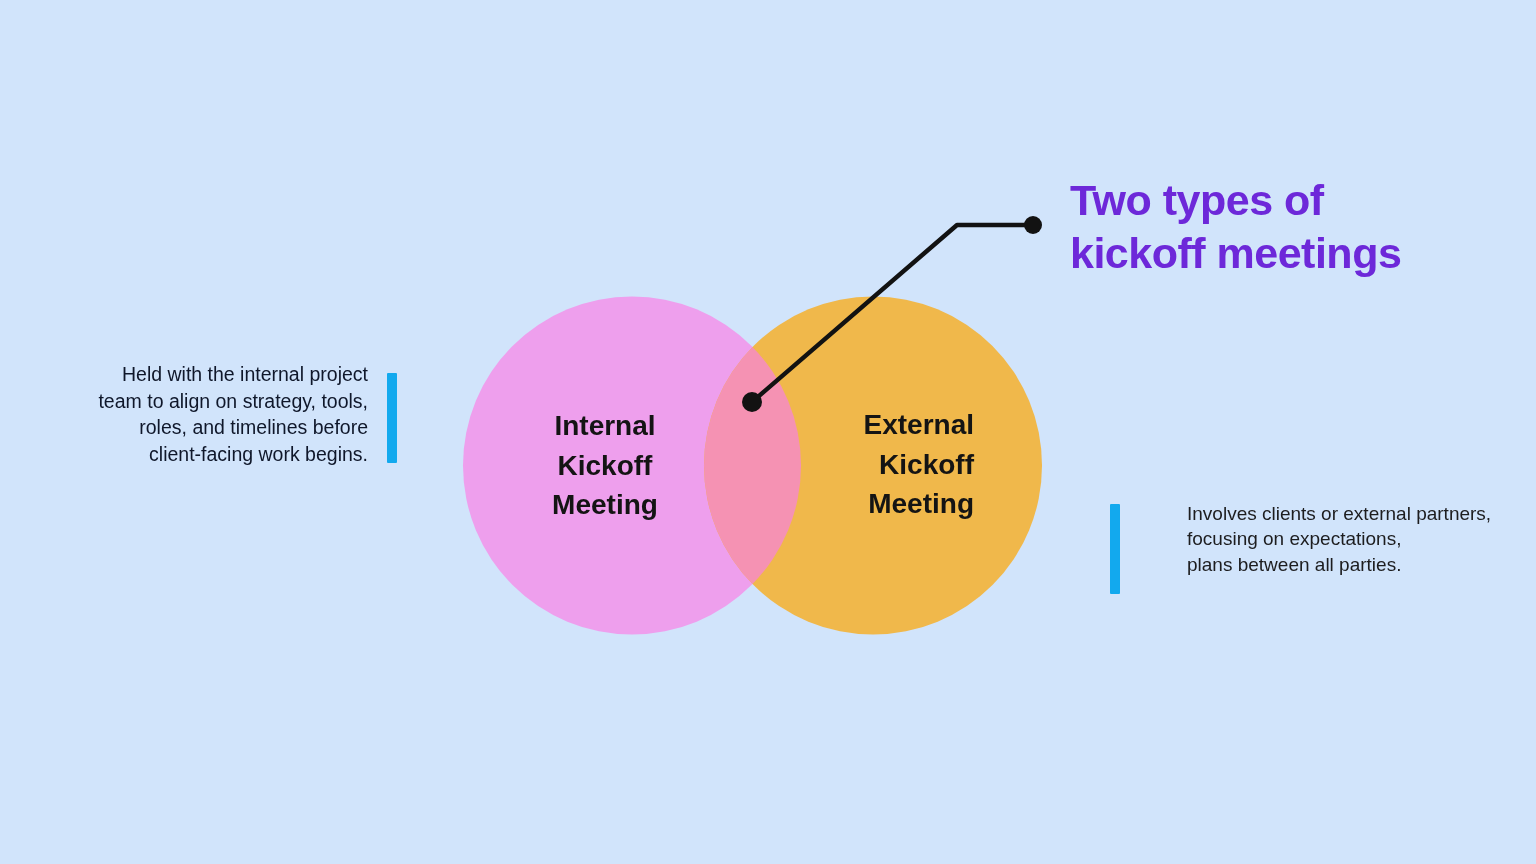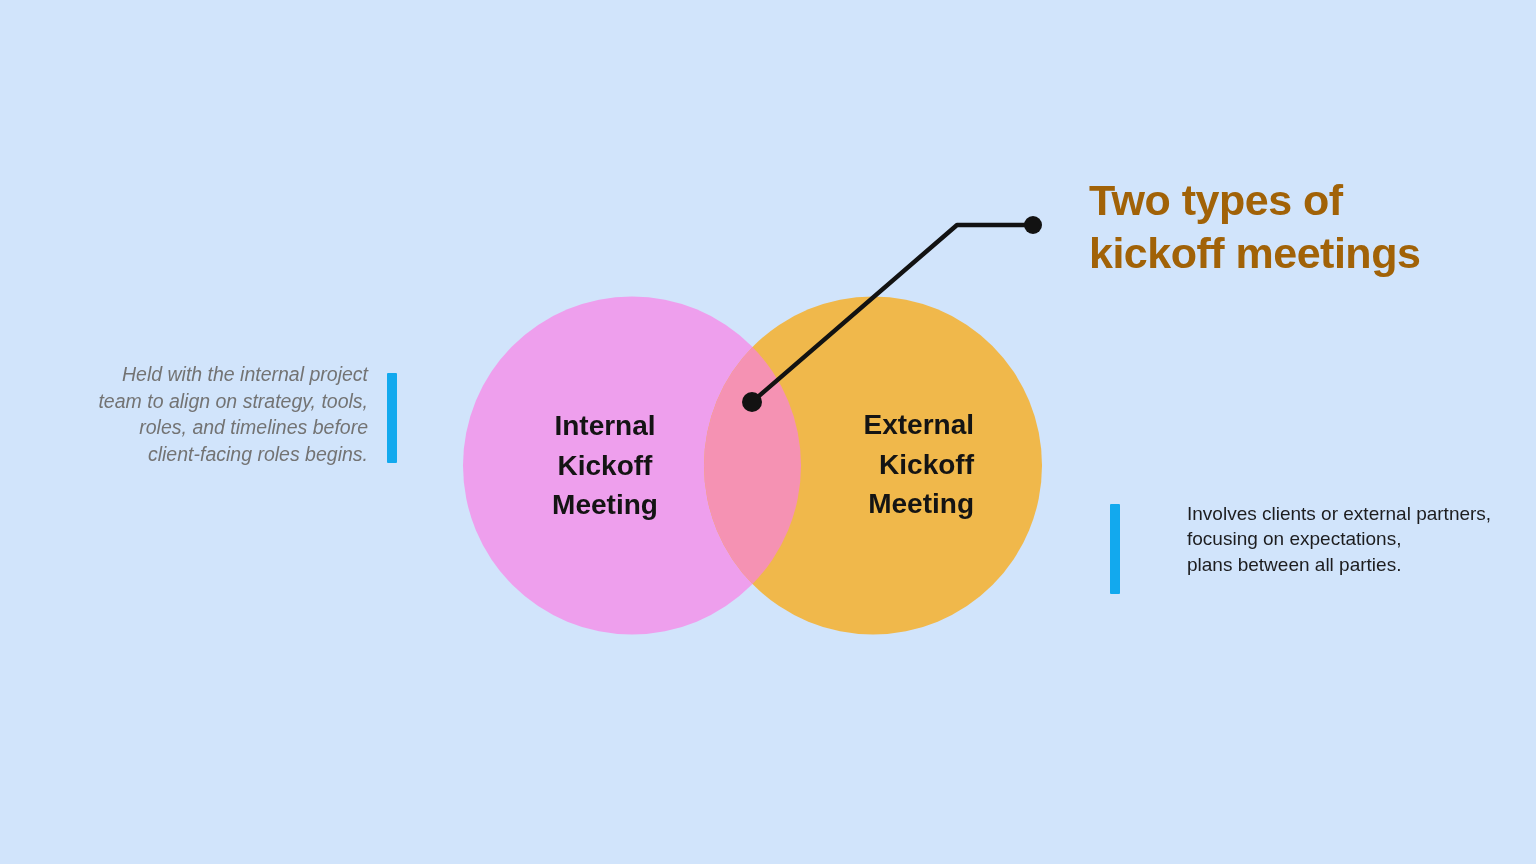--- a/index.html
+++ b/index.html
@@ -79,42 +79,42 @@
     <circle cx="632" cy="465.5" r="169" fill="#EE9FED"></circle>
     <circle cx="873" cy="465.5" r="169" fill="#F0B84B"></circle>
     <g clip-path="url(#rightCircleClip)">
       <circle cx="632" cy="465.5" r="169" fill="#F592B3"></circle>
     </g>
     <path d="M752 402 L957 225 L1033 225" fill="none" stroke-width="4.5" stroke-linejoin="round" stroke-linecap="round" stroke="#121212"></path>
     <circle cx="752" cy="402" r="10" fill="#121212"></circle>
     <circle cx="1033" cy="225" r="9" fill="#121212"></circle>
   </svg>
 
-  <div class="title" style="color: #a16207; margin-left: 19px;">
+  <div class="title" style="color: #6d28d9;">
     <div>Two types of</div>
     <div>kickoff meetings</div>
   </div>
 
   <div class="circle-label internal" style="color: rgb(20, 20, 20);">
     <div>Internal</div>
     <div>Kickoff</div>
     <div>Meeting</div>
   </div>
 
   <div class="circle-label external" style="color: rgb(20, 20, 20);">
     <div>External</div>
     <div>Kickoff</div>
     <div>Meeting</div>
   </div>
 
-  <div class="annotation left" style="color: #737373; font-style: italic;">
+  <div class="annotation left" style="color: #0f172a;">
     <div>Held with the internal project</div>
     <div>team to align on strategy, tools,</div>
     <div>roles, and timelines before</div>
-    <div>client-facing roles begins.</div>
+    <div>client-facing work begins.</div>
   </div>
   <div class="accent-bar left" style="background: rgb(18, 169, 238);"></div>
 
   <div class="annotation right" style="color: rgb(29, 29, 31);">
     <div>Involves clients or external partners,</div>
     <div>focusing on expectations,</div>
     <div>plans between all parties.</div>
   </div>
   <div class="accent-bar right" style="background: rgb(18, 169, 238);"></div>
 

